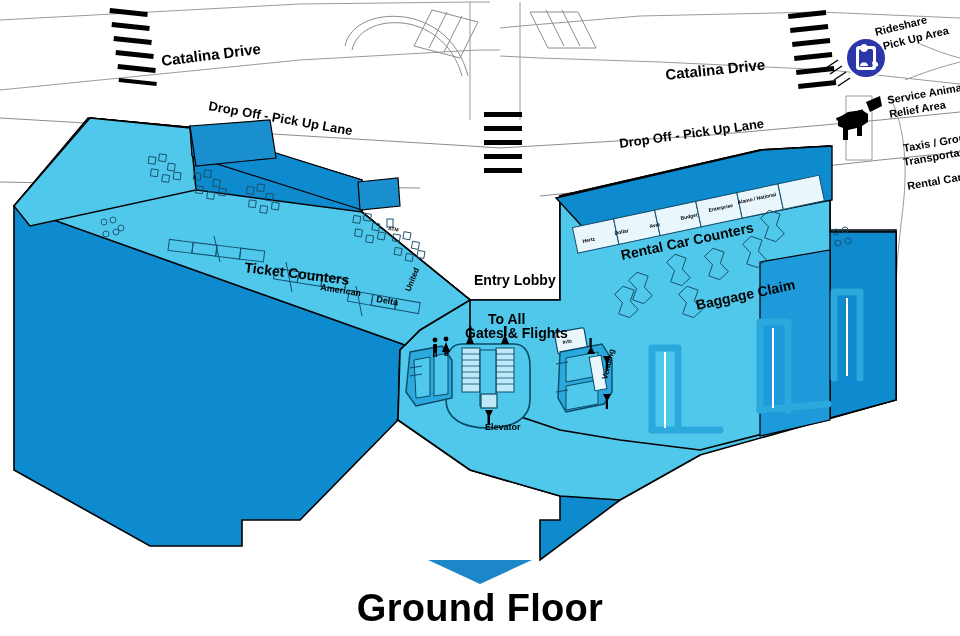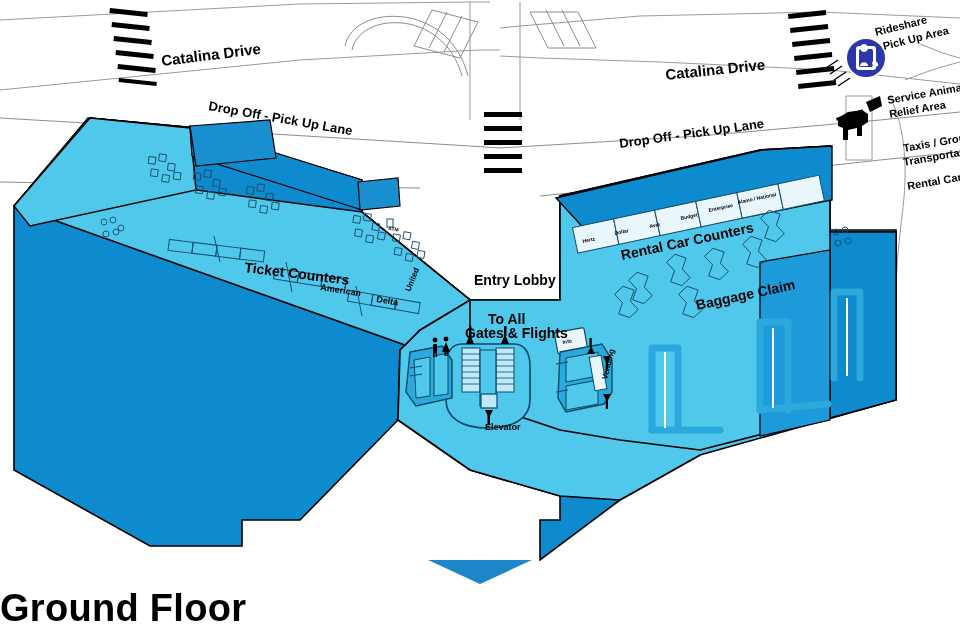--- a/index.html
+++ b/index.html
@@ -26,20 +26,21 @@
     top: 0;
     width: 960px;
     height: 636px;
     display: block;
   }
   .map-title {
     position: absolute;
     left: 0;
     top: 586px;
     width: 960px;
+    text-align: center;
     font-family: "Liberation Sans", sans-serif;
     font-size: 38px;
     font-weight: bold;
     color: #000000;
     letter-spacing: 0.3px;
     line-height: 44px;
   }
   svg text {
     font-family: "Liberation Sans", sans-serif;
     fill: #000000;

